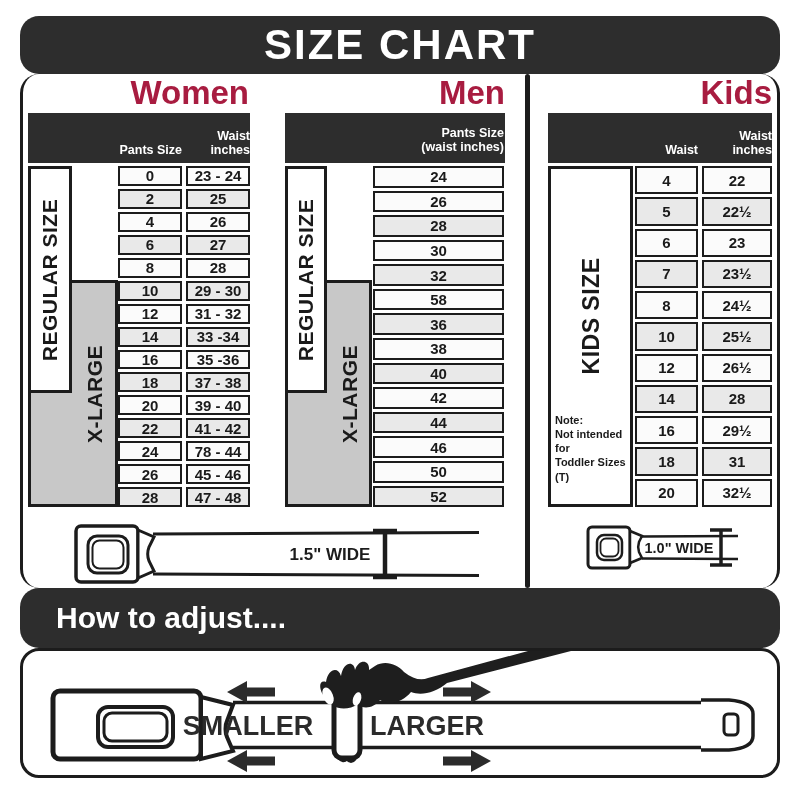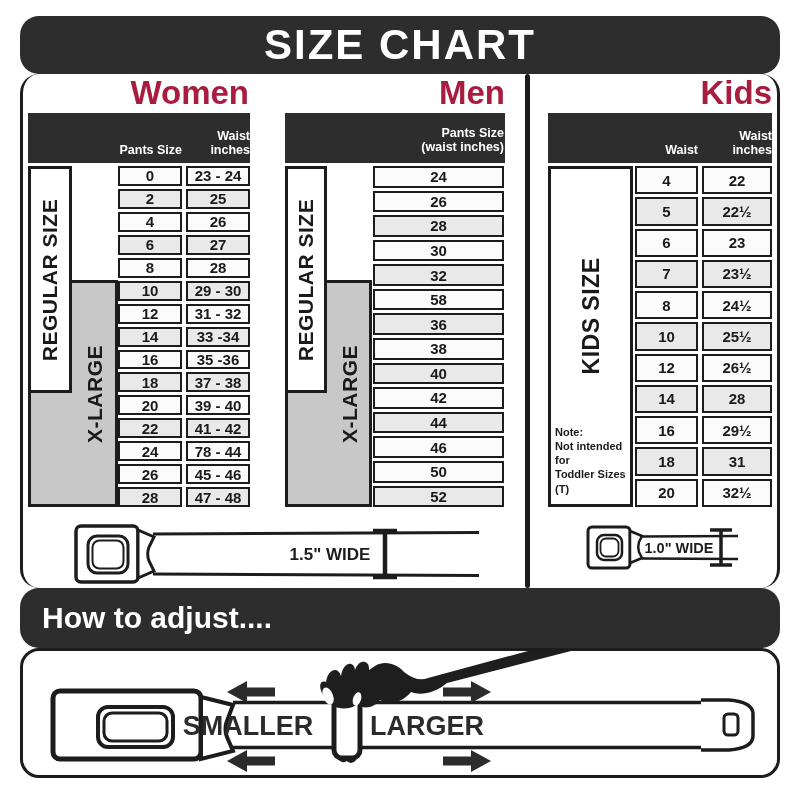--- a/index.html
+++ b/index.html
@@ -53,30 +53,30 @@
   #women-table .gray-box{width:90px;}  #women-table .white-box{width:44px;}
   #men-table .gray-box{width:87px;}    #men-table .white-box{width:42px;}
   .xl-strip{position:absolute;top:167px;height:227px;z-index:3;display:flex;align-items:center;justify-content:center;}
   #women-table .xl-strip{left:44px;width:46px;}
   #men-table .xl-strip{left:42px;width:45px;}
   .vtext{transform:rotate(-90deg);white-space:nowrap;font-weight:bold;font-size:21px;letter-spacing:.5px;}
 
   #kids-box{position:absolute;left:0;top:53px;width:85px;height:341px;background:#fff;
     border:3px solid var(--border);box-sizing:border-box;}
   #kids-box .vtext{position:absolute;left:50%;top:44%;transform:translate(-50%,-50%) rotate(-90deg);font-size:23px;}
-  #kids-note{position:absolute;left:4px;bottom:8px;text-align:left;font-size:11px;font-weight:bold;line-height:1.3;}
+  #kids-note{position:absolute;left:4px;bottom:20px;text-align:left;font-size:11px;font-weight:bold;line-height:1.3;}
 
   .belt-svg{position:absolute;}
   #adult-belt{left:39px;top:444px;}
   #kids-belt{left:557px;top:448px;}
   svg text{font-family:"Liberation Sans","DejaVu Sans",sans-serif;}
 
   #band{left:20px;top:588px;width:760px;height:60px;background:var(--dark);color:#fff;
     display:flex;align-items:center;padding-left:0;}
-  #band span{margin-left:22px;font-size:30px;font-weight:bold;}
+  #band span{margin-left:36px;font-size:30px;font-weight:bold;}
 
   #howto-art{left:20px;top:648px;width:760px;height:130px;background:#fff;border:3px solid var(--border);box-sizing:border-box;}
 </style>
 </head>
 <body>
 
 <div class="abs" id="title-bar">
   <span>SIZE CHART</span>
 </div>
 

